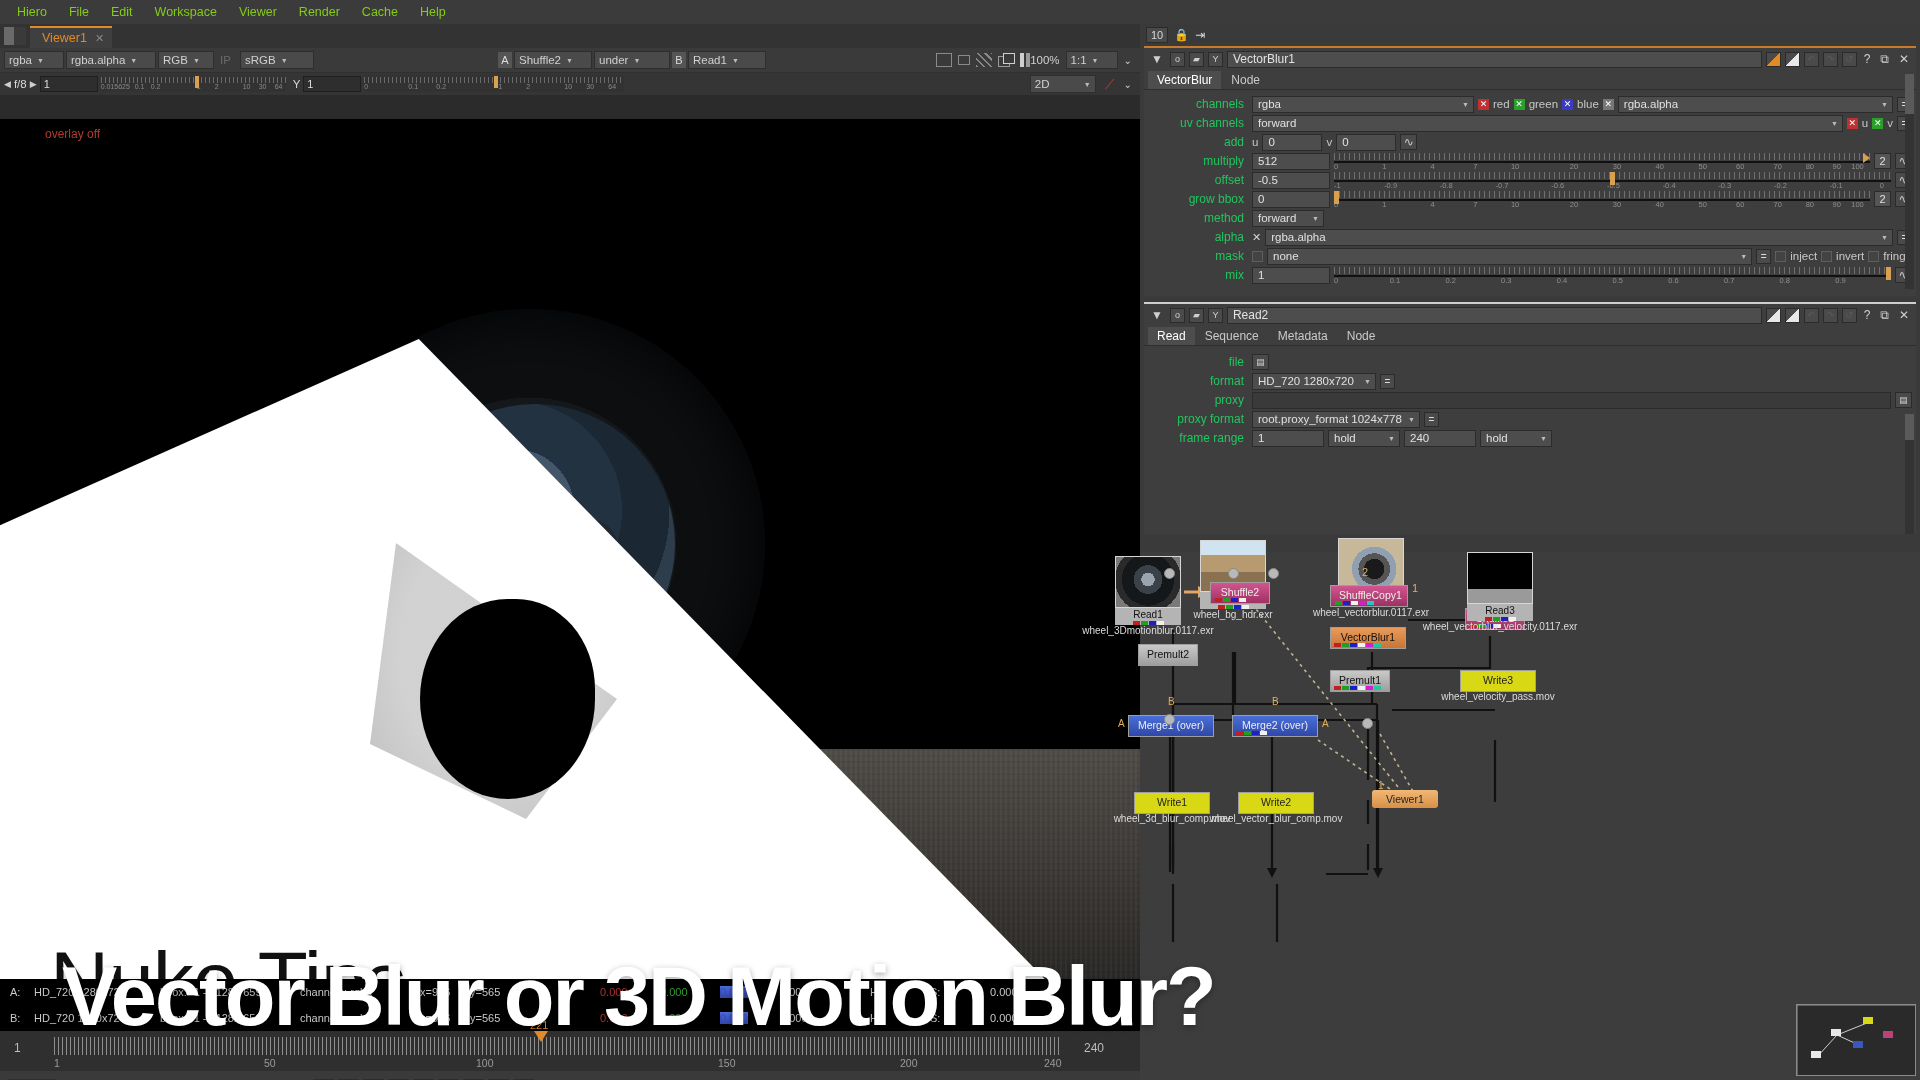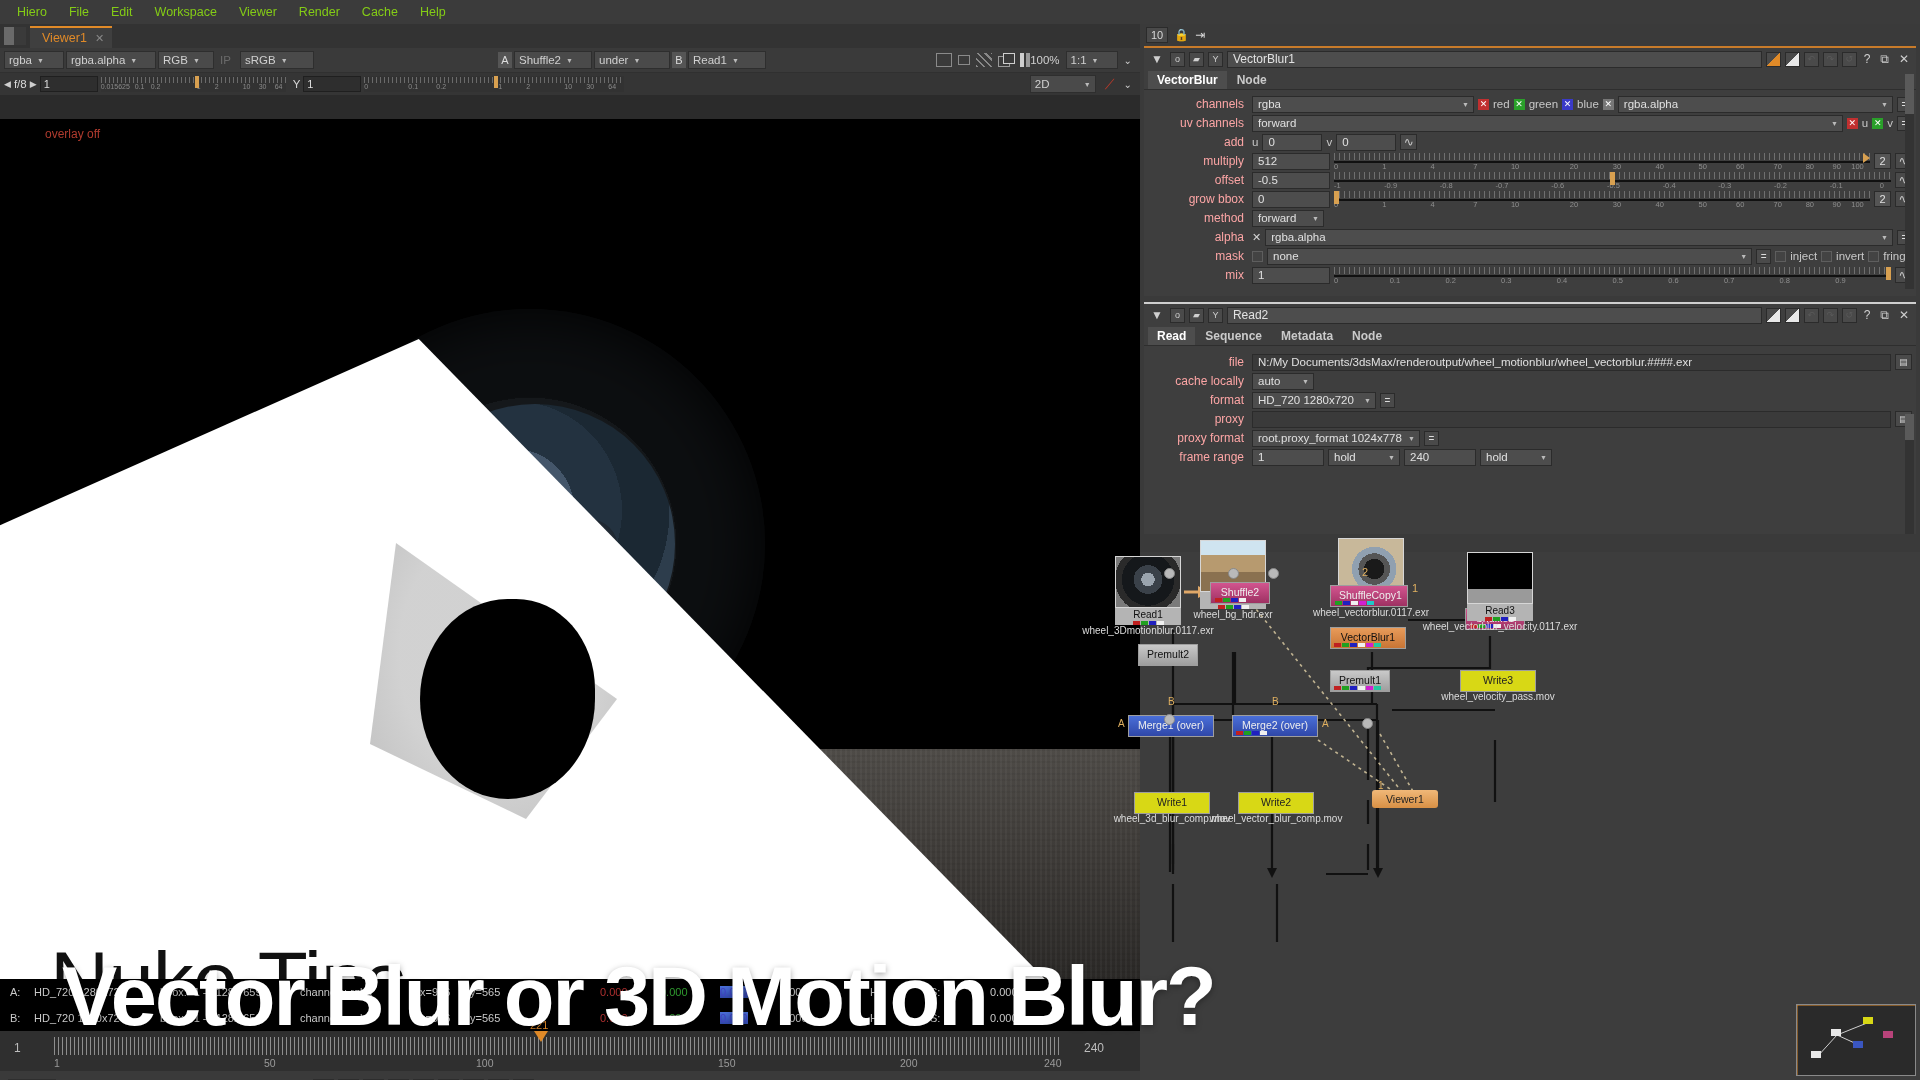--- a/index.html
+++ b/index.html
@@ -118,26 +118,26 @@
   .pnl-title .nameinput { flex:1; background:#4d4d4d; border:1px solid #2b2b2b; height:17px;
      display:flex;align-items:center; padding:0 5px; color:#e2e2e2; font-size:12px;}
   .sqbtn { width:15px;height:15px;background:#4a4a4a;border:1px solid #2b2b2b;display:flex;
      align-items:center;justify-content:center;font-size:9px;color:#d0d0d0;}
   .sqbtn.orange{ background:linear-gradient(135deg,#4a4a4a 0 48%, #e08a28 48% 100%); }
   .sqbtn.white{ background:linear-gradient(135deg,#4a4a4a 0 48%, #e8e8e8 48% 100%); }
   .sqbtn.dis{ color:#5a5a5a; }
   .txtbtn { color:#cfcfcf; font-size:12px; padding:0 3px;}
 
   .tabs2 { height:20px; display:flex; align-items:flex-end; gap:1px; padding-left:4px;
-     border-bottom:1px solid #2e2e2e;font-weight:bold; }
+     border-bottom:1px solid #2e2e2e; }
   .tab2 { padding:2px 9px; font-size:12px; color:#cacaca; background:#3e3e3e;}
   .tab2.active { background:#4d4d4d; color:#fff; }
 
   .prow { display:flex; align-items:center; height:18px; margin:1px 0; gap:4px; padding-right:4px;}
-  .plabel { width:104px; text-align:right; font-size:12px; color:#fca5a5; padding-right:4px; flex:none;}
+  .plabel { width:104px; text-align:right; font-size:12px; color:#22c55e; padding-right:4px; flex:none;}
   .pinput { background:#4d4d4d; border:1px solid #2b2b2b; height:17px; display:flex;
      align-items:center; padding:0 5px; color:#e0e0e0; font-size:11.5px; }
   .pinput.dark { background:#3a3a3a; }
   .pdrop { position:relative; }
   .pdrop .ar { position:absolute; right:4px; top:4px; font-size:7px; color:#bbb;}
   .chk { width:11px;height:11px;border:1px solid #5e5e5e; background:#434343;}
   .xm { font-size:11px; color:#d5d5d5; }
   .cbox { width:11px; height:11px; display:flex;align-items:center;justify-content:center;
       font-size:9px; color:#fff; }
   .cbox.r{background:#c03030;} .cbox.g{background:#2aa02a;} .cbox.b{background:#3a3ac8;}
@@ -645,29 +645,21 @@
       <div class="tabs2">
         <div class="tab2 active">Read</div>
         <div class="tab2">Sequence</div>
         <div class="tab2">Metadata</div>
         <div class="tab2">Node</div>
       </div>
 
       <div style="padding:6px 0 0 0">
         <div class="prow">
           <div class="plabel">file</div>
-          <div class="pinput dark" style="flex:1">N:/My Documents/3dsMax/renderoutput/wheel_motionblur/wheel_vectorblur.####.exr</div>
           <span class="sqbtn" style="width:17px;height:16px">▤</span>
-        </div>
-        <div class="prow">
-          <div class="plabel">cache locally</div>
-          <div class="pinput pdrop" style="width:62px">
-            <span>auto</span>
-            <span class="ar">▼</span>
-          </div>
         </div>
         <div class="prow">
           <div class="plabel">format</div>
           <div class="pinput pdrop" style="width:124px">
             <span>HD_720 1280x720</span>
             <span class="ar">▼</span>
           </div>
           <span class="eqbtn">=</span>
         </div>
         <div class="prow">

